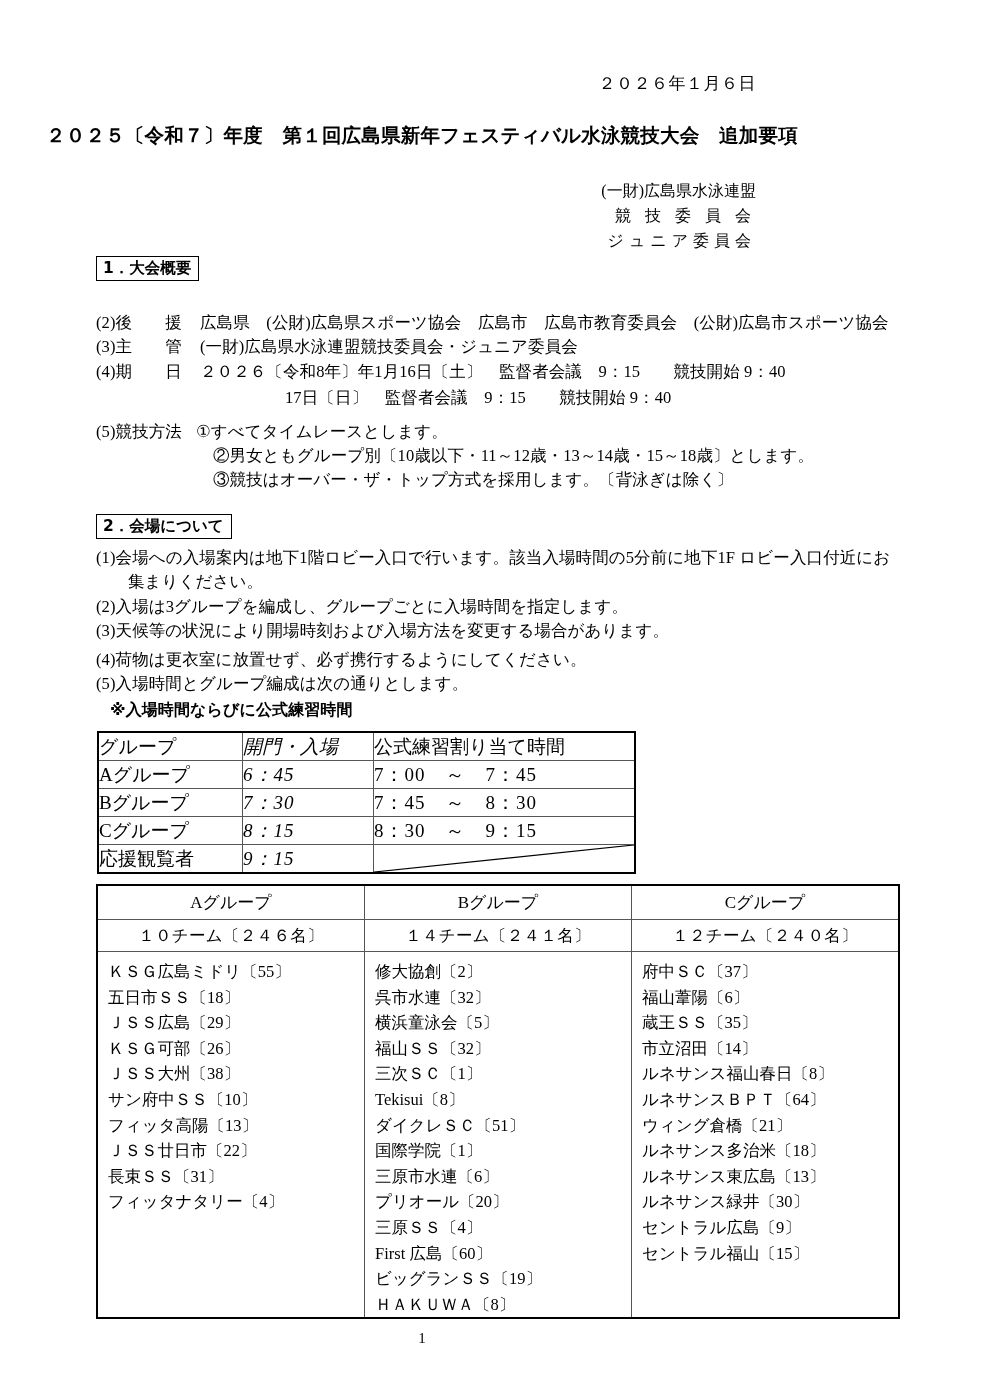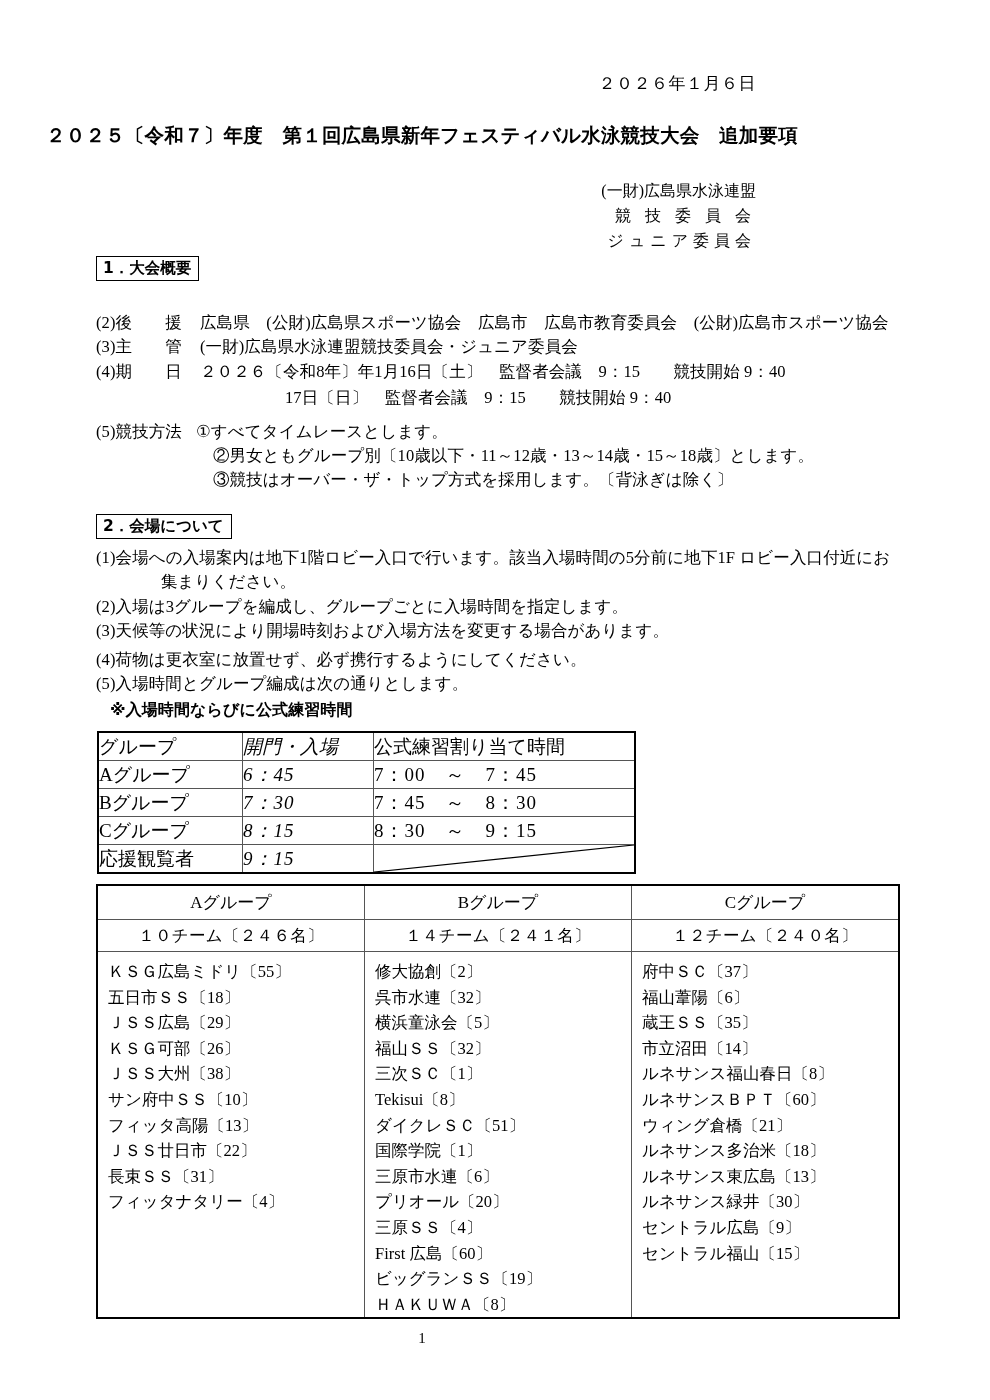--- a/index.html
+++ b/index.html
@@ -199,21 +199,21 @@
     <span>(5)</span><span>競技方法</span><span style="display:inline-block;width:14px;"></span><span>①すべてタイムレースとします。</span>
   </div>
   <div class="line" style="left:213px; top:445px;">②男女ともグループ別〔10歳以下・11～12歳・13～14歳・15～18歳〕とします。</div>
   <div class="line" style="left:213px; top:469px;">③競技はオーバー・ザ・トップ方式を採用します。〔背泳ぎは除く〕</div>
 
   <div class="sec-head" id="sec2">2．会場について</div>
 
   <div class="line" style="left:96px; top:547px;">
     <span>(1)</span><span>会場への入場案内は地下1階ロビー入口で行います。該当入場時間の5分前に地下1F ロビー入口付近にお</span>
   </div>
-  <div class="line" style="left:128px; top:571px;margin-left:33px;">集まりください。</div>
+  <div class="line" style="left:128px; top:571px;">集まりください。</div>
   <div class="line" style="left:96px; top:596px;">
     <span>(2)</span><span>入場は3グループを編成し、グループごとに入場時間を指定します。</span>
   </div>
   <div class="line" style="left:96px; top:620px;">
     <span>(3)</span><span>天候等の状況により開場時刻および入場方法を変更する場合があります。</span>
   </div>
   <div class="line" style="left:96px; top:649px;">
     <span>(4)</span><span>荷物は更衣室に放置せず、必ず携行するようにしてください。</span>
   </div>
   <div class="line" style="left:96px; top:673px;">
@@ -300,21 +300,21 @@
           <li>ＨＡＫＵＷＡ〔8〕</li>
         </ul>
       </td>
       <td class="col outer-r listcell">
         <ul>
           <li>府中ＳＣ〔37〕</li>
           <li>福山葦陽〔6〕</li>
           <li>蔵王ＳＳ〔35〕</li>
           <li>市立沼田〔14〕</li>
           <li>ルネサンス福山春日〔8〕</li>
-          <li>ルネサンスＢＰＴ〔60〕</li>
+          <li>ルネサンスＢＰＴ〔64〕</li>
           <li>ウィング倉橋〔21〕</li>
           <li>ルネサンス多治米〔18〕</li>
           <li>ルネサンス東広島〔13〕</li>
           <li>ルネサンス緑井〔30〕</li>
           <li>セントラル広島〔9〕</li>
           <li>セントラル福山〔15〕</li>
         </ul>
       </td>
     </tr>
   </tbody>

